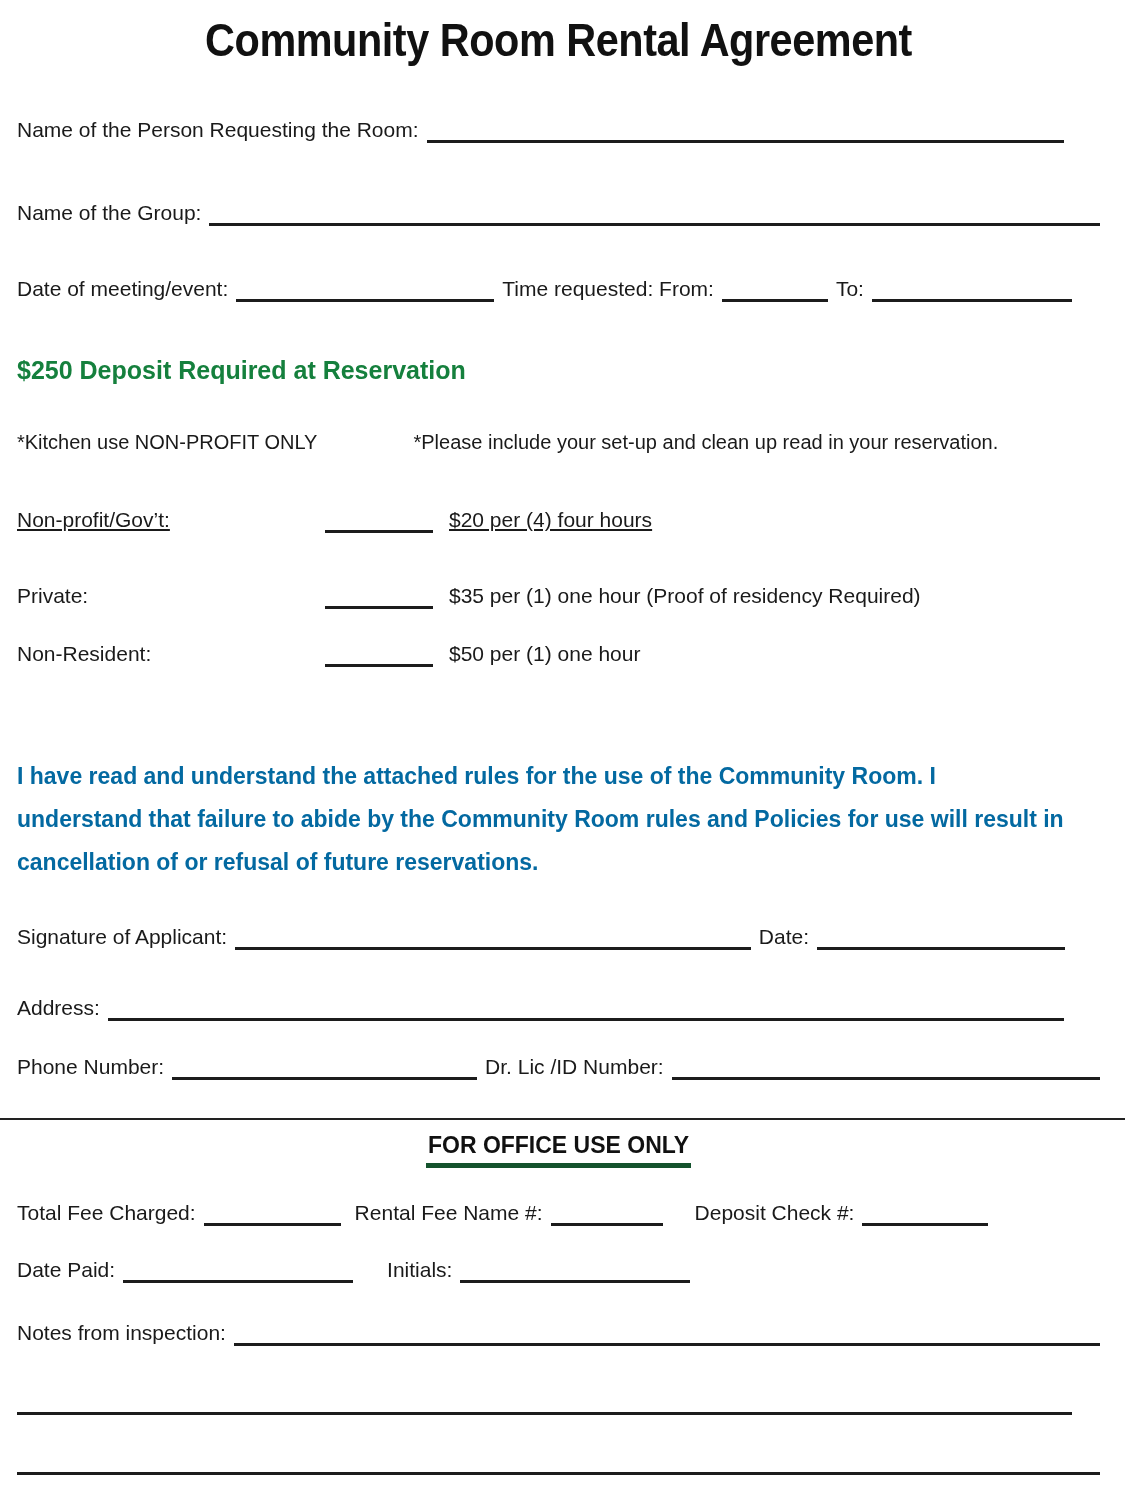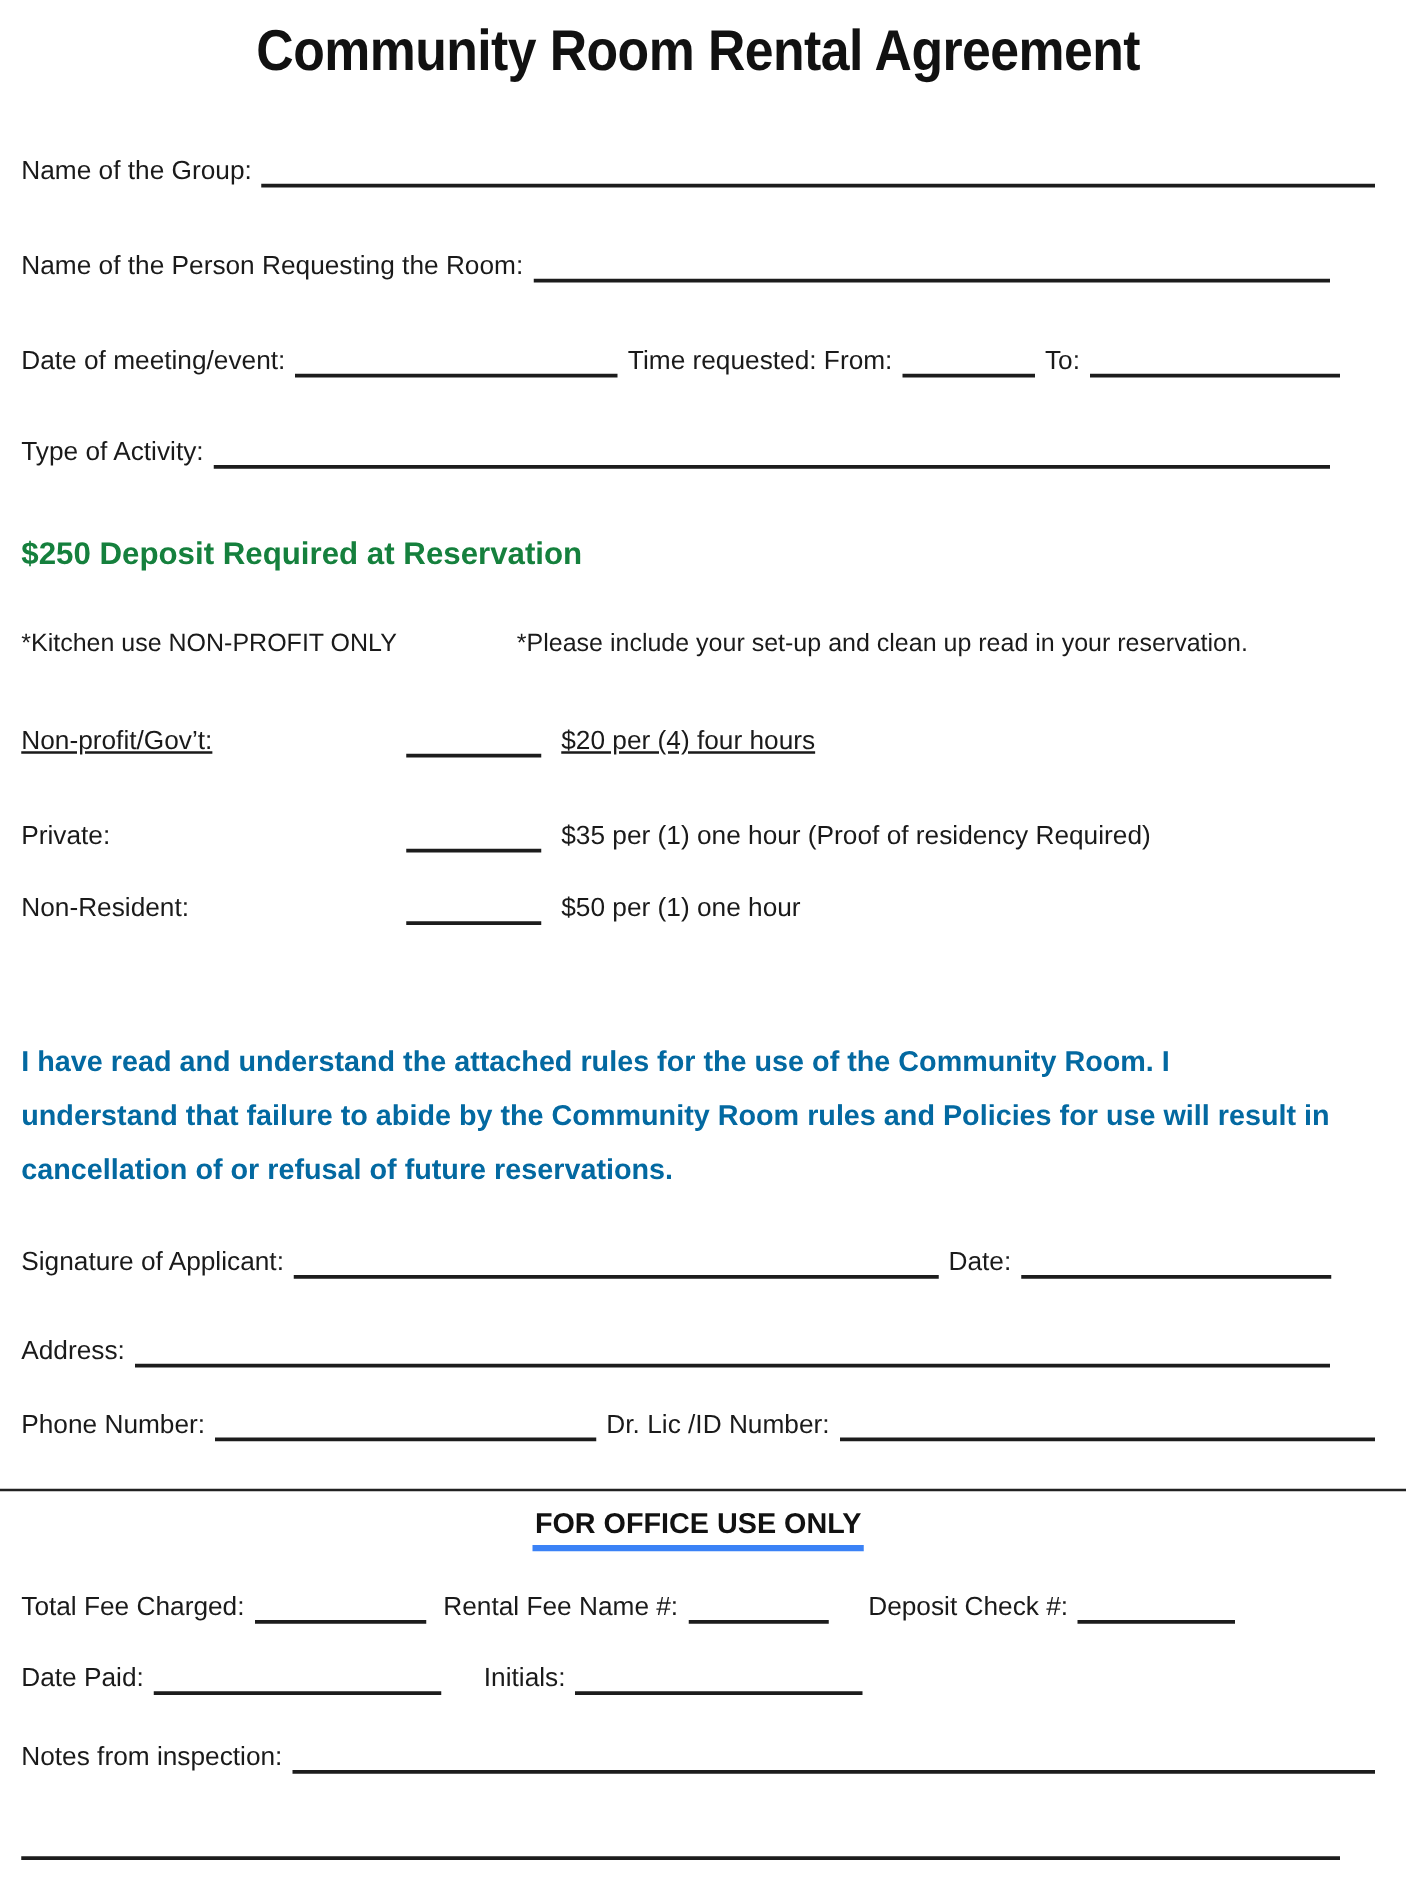--- a/index.html
+++ b/index.html
@@ -102,21 +102,21 @@
     border: none;
     border-top: 2px solid #222;
     margin: 38px -25px 0 -17px;
   }
   .office-heading-wrap { margin-top: 12px; text-align: center; }
   .office-heading {
     display: inline-block;
     font-size: 23px;
     font-weight: 700;
     color: #111;
-    border-bottom: 5px solid #3b82f6;
+    border-bottom: 5px solid #14532d;
     padding: 0 2px 4px 2px;
   }
   .r-office1 { margin-top: 32px; }
   .r-office2 { margin-top: 31px; }
   .r-inspect { margin-top: 37px; }
   .w-fee-charged { width: 137px; }
   .w-rental-chk  { width: 112px; }
   .w-deposit-chk { width: 126px; }
   .ml6  { margin-left: 6px; }
   .ml24 { margin-left: 24px; }
@@ -128,43 +128,39 @@
   .r-free2 { margin-top: 35px; }
   .free-blank1 { margin-right: 28px; }
 </style>
 </head>
 <body>
 
 <div class="page">
 
   <h1 class="doc-title">Community Room Rental Agreement</h1>
 
-  <div class="row r-group">
-    <span class="lbl">Name of the Group:</span>
-    <span class="blank grow"></span>
-  </div>
-
   <div class="row r-person">
     <span class="lbl">Name of the Person Requesting the Room:</span>
     <span class="blank grow mr36"></span>
+  </div>
+
+  <div class="row r-group">
+    <span class="lbl">Name of the Group:</span>
+    <span class="blank grow"></span>
   </div>
 
   <div class="row r-date">
     <span class="lbl">Date of meeting/event:</span>
     <span class="blank w-date-blank"></span>
     <span class="lbl">Time requested: From:</span>
     <span class="blank w-from-blank"></span>
     <span class="lbl">To:</span>
     <span class="blank to-blank"></span>
   </div>
 
-  <div class="row r-activity">
-    <span class="lbl">Type of Activity:</span>
-    <span class="blank grow mr36"></span>
-  </div>
 
   <h2 class="deposit">$250 Deposit Required at Reservation</h2>
 
   <div class="row r-notes">
     <span class="lbl">*Kitchen use NON-PROFIT ONLY</span>
     <span class="lbl note-gap">*Please include your set-up and clean up read in your reservation.</span>
   </div>
 
   <div class="row r-fee1">
     <span class="lbl fee-label">Non-profit/Gov’t:</span>

